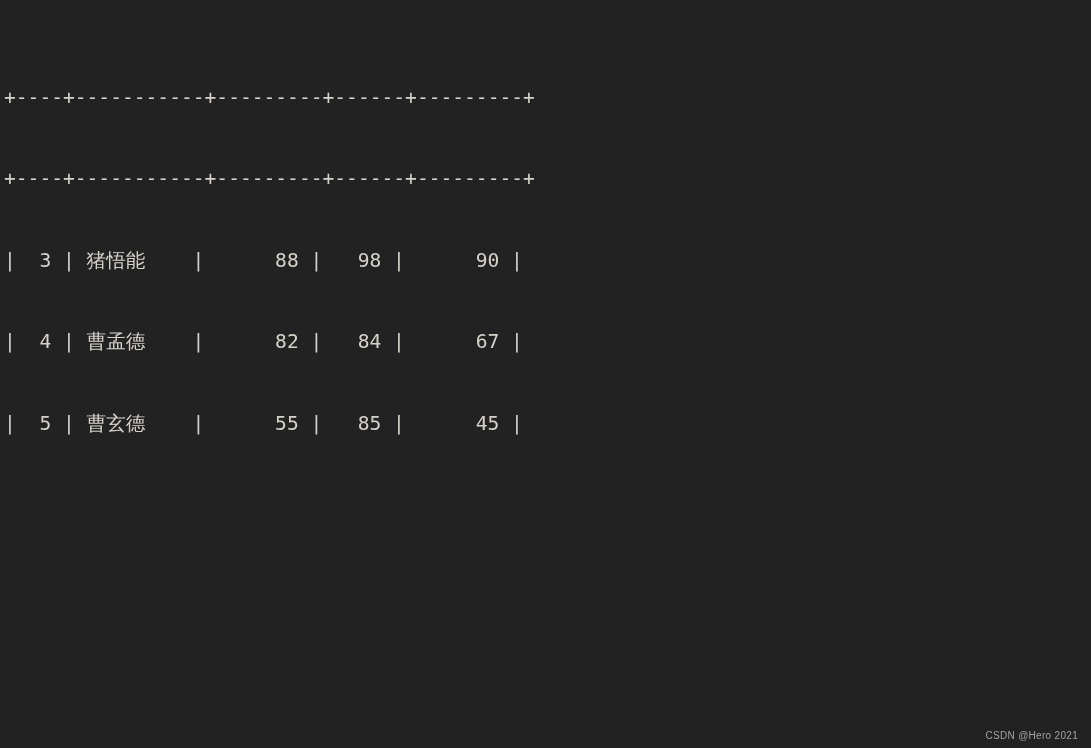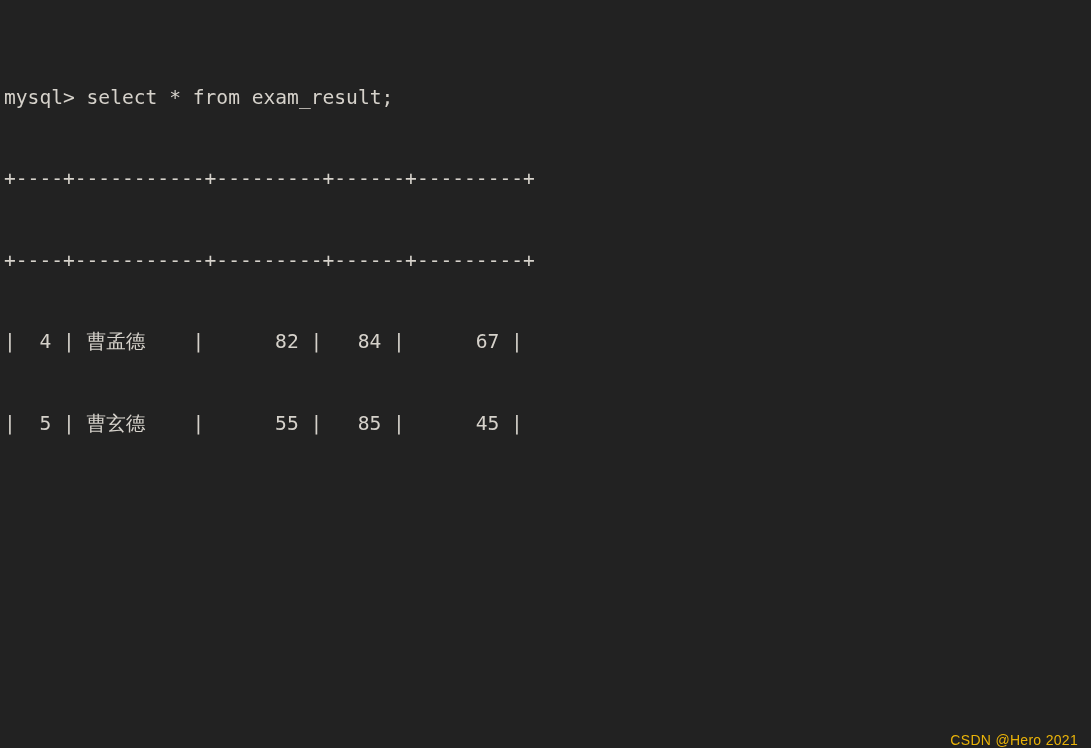--- a/index.html
+++ b/index.html
@@ -32,36 +32,36 @@
     -webkit-font-smoothing: antialiased;
   }
   .line {
     white-space: pre;
     height: 27.2px;
     display: block;
   }
   .watermark {
     position: absolute;
     right: 13px;
-    bottom: 0;
-    color: #eab308;
+    bottom: 7px;
+    color: #a3a3a3;
     font-family: "Liberation Sans", sans-serif;
-    font-size: 14px;
+    font-size: 10px;
     letter-spacing: 0.3px;
     white-space: pre;
   }
 </style>
 </head>
 <body>
 
 <div id="terminal">
 
-  <span class="line">mysql&gt; select * from exam_result;</span>
   <span class="line">+----+-----------+---------+------+---------+</span>
   <span class="line">+----+-----------+---------+------+---------+</span>
+  <span class="line">|  3 | 猪悟能    |      88 |   98 |      90 |</span>
   <span class="line">|  4 | 曹孟德    |      82 |   84 |      67 |</span>
   <span class="line">|  5 | 曹玄德    |      55 |   85 |      45 |</span>
   
   
   
   
 
   
 
   

